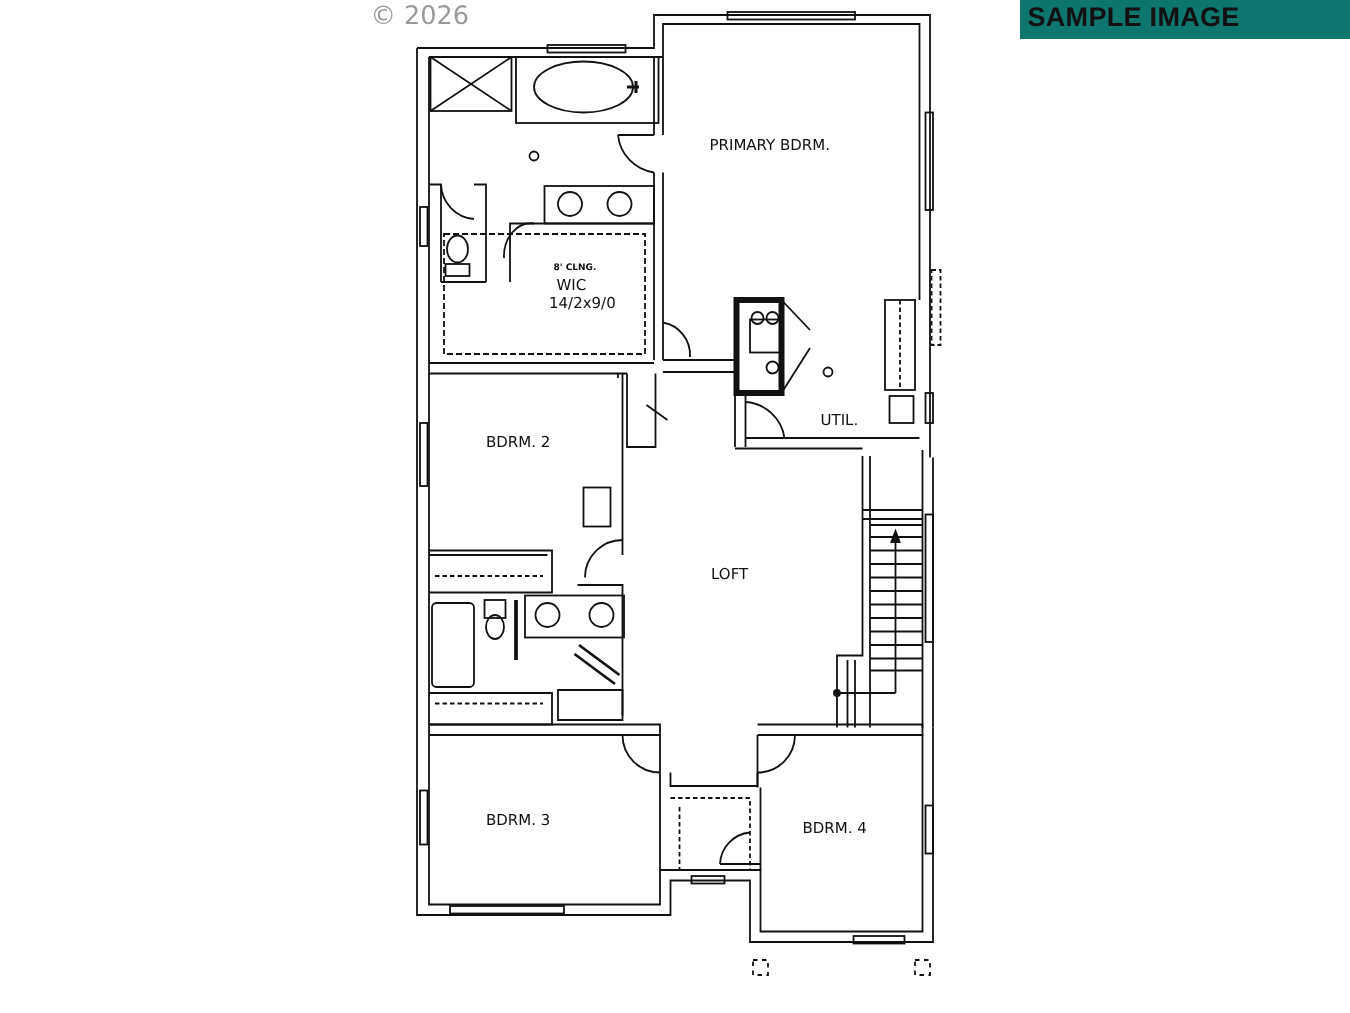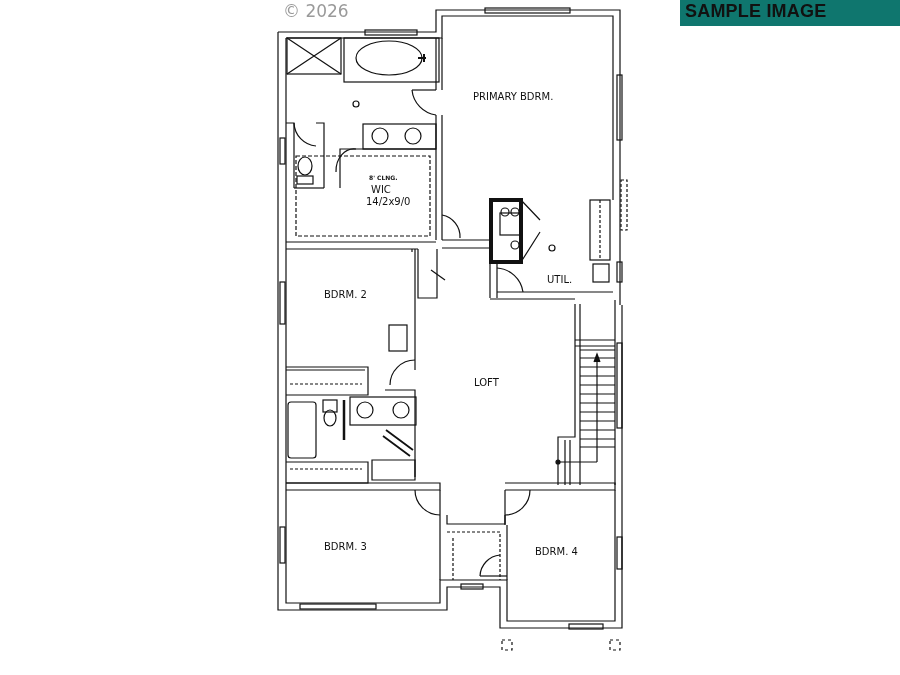--- a/index.html
+++ b/index.html
@@ -1,19 +1,19 @@
 <!DOCTYPE html>
 <html><head>
 <meta charset="utf-8">
 <style>
   html,body{margin:0;padding:0;background:#fff;}
   body{width:900px;height:675px;position:relative;overflow:hidden;font-family:"Liberation Sans",sans-serif;}
   .badge{position:absolute;left:680px;top:0;width:248px;height:26px;background:#0f766e;}
   .badge span{position:absolute;left:5px;top:1px;font-weight:bold;font-size:18px;color:#111;font-family:"Liberation Sans",sans-serif;letter-spacing:0.2px;}
-  .copy{position:absolute;left:247px;top:1px;font-size:17px;color:#9a9a9a;font-family:"DejaVu Sans",sans-serif;margin-left:36px;}
+  .copy{position:absolute;left:247px;top:1px;font-size:17px;color:#9a9a9a;font-family:"DejaVu Sans",sans-serif;}
   svg.plan{position:absolute;left:0;top:0;}
   .lbl{font-family:"DejaVu Sans",sans-serif;font-size:10px;fill:#111;}
   .lbl-sm{font-family:"DejaVu Sans",sans-serif;font-size:6px;fill:#111;font-weight:bold;}
 </style>
 </head>
 <body>
 
 <div class="badge">
   <span>SAMPLE IMAGE</span>
 </div>

